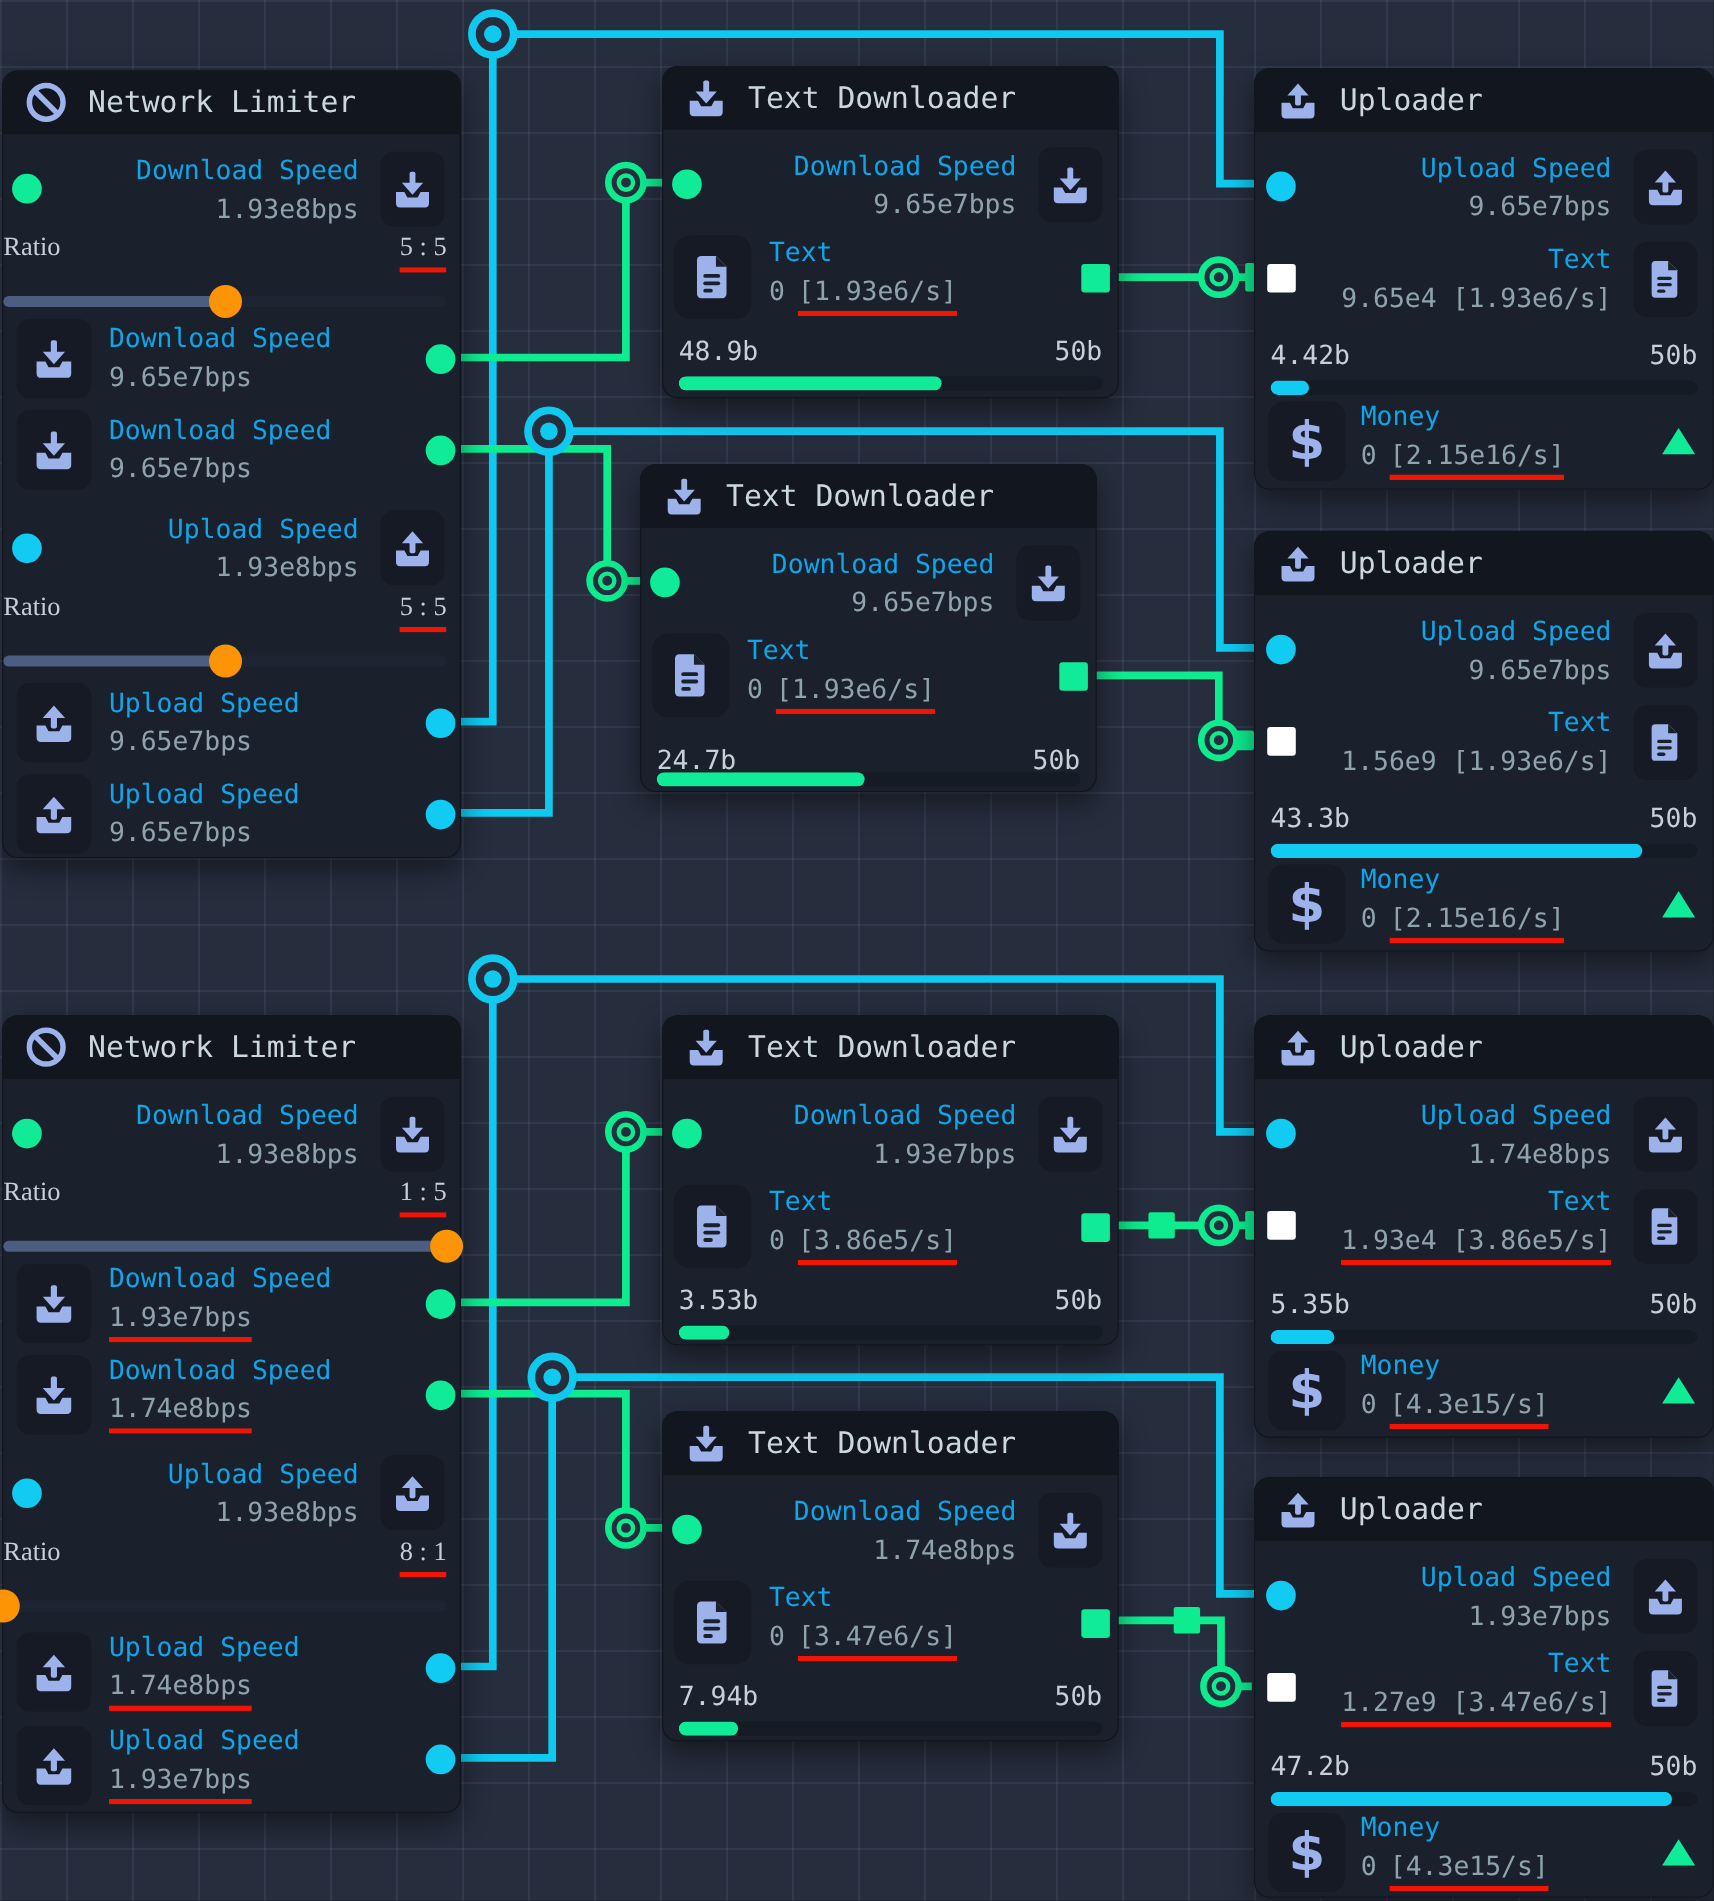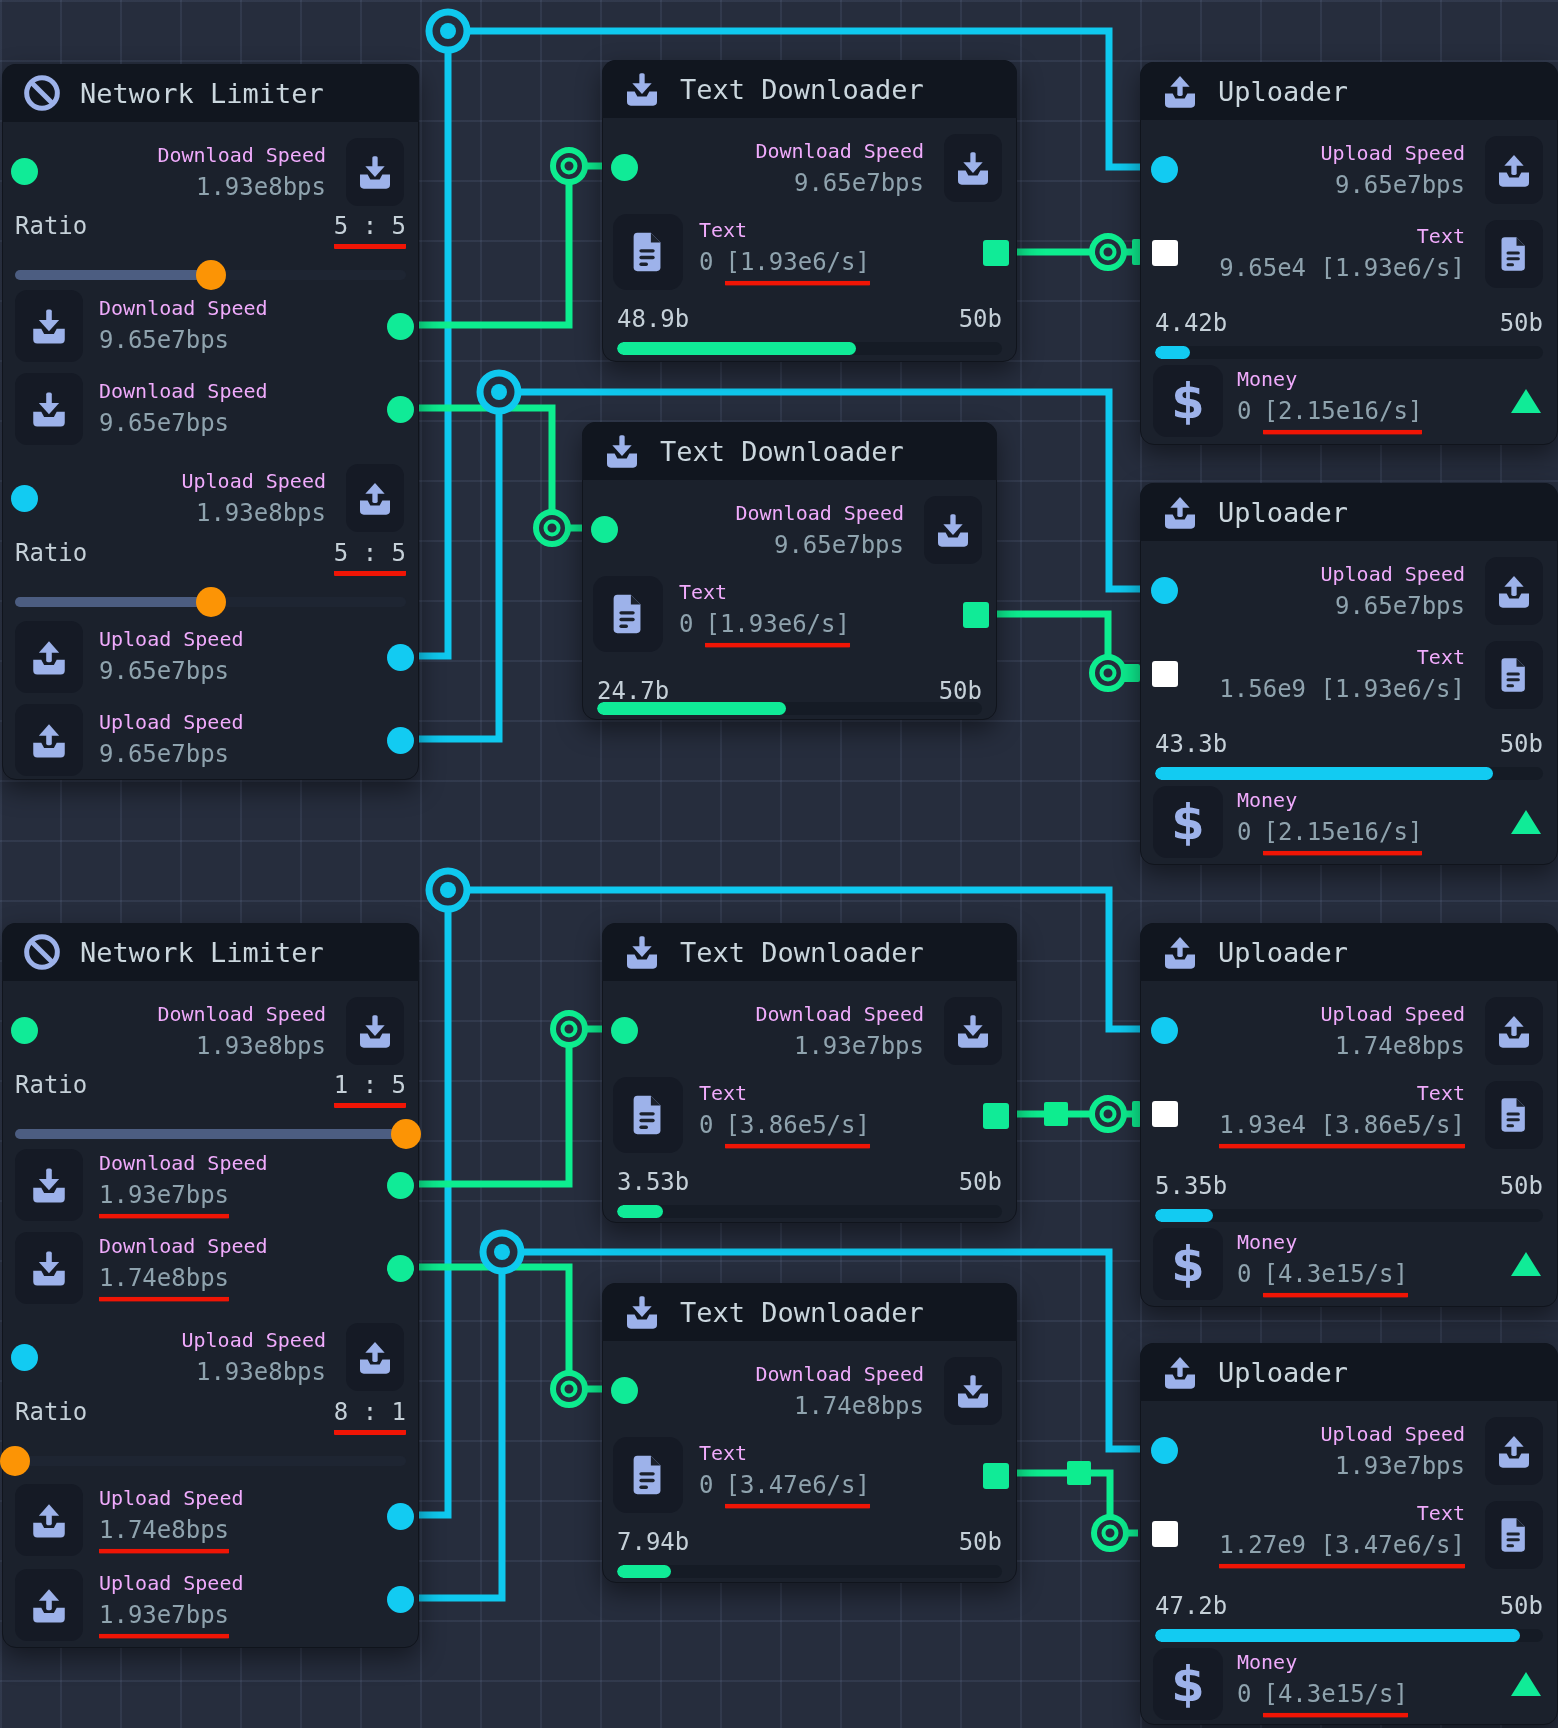--- a/index.html
+++ b/index.html
@@ -23,25 +23,25 @@
   .dot.c{background:#12cbf2;}
   .sqport{position:absolute;width:26px;height:26px;border-radius:3px;}
   .sqport.w{background:#ffffff;}
   .sqport.g{background:#10eb97;}
   .ibox{position:absolute;background:#151a25;border-radius:12px;color:#9db2ea;
     display:flex;align-items:center;justify-content:center;}
   .ibox svg{width:42px;height:42px;}
   .ibox.sm svg{width:40px;height:40px;}
   .txt-r{position:absolute;right:92px;transform:translateY(-50%);text-align:right;white-space:nowrap;}
   .txt-l{position:absolute;left:96px;transform:translateY(-50%);text-align:left;white-space:nowrap;}
-  .lab{font-size:20px;color:#f0abfc;line-height:1.15;}
+  .lab{font-size:24px;color:#0ea5e9;line-height:1.15;}
   .val{font-size:24px;color:#8fa3ae;line-height:1.15;margin-top:7px;}
   .ur{display:inline-block;border-bottom:5px solid #f01505;padding-bottom:4px;border-radius:1px;}
   .sp{margin-left:12px;}
-  .ratio{position:absolute;left:12px;right:12px;}
+  .ratio{position:absolute;left:0;right:12px;font-family:Liberation Serif, serif;}
   .rrow{display:flex;justify-content:space-between;align-items:flex-start;font-size:24px;color:#c5d0d8;}
   .slider{position:relative;height:32px;margin-top:10px;}
   .strack{position:absolute;left:0;right:0;top:11px;height:10px;border-radius:5px;background:#1e2532;}
   .sfill{position:absolute;left:0;top:11px;height:10px;border-radius:5px;background:#4c5d81;}
   .knob{position:absolute;top:1px;width:30px;height:30px;border-radius:50%;background:#fc9405;}
   .pgrow{position:absolute;left:14px;right:14px;display:flex;justify-content:space-between;
     font-size:24px;color:#c5d0d8;white-space:nowrap;}
   .pbar{position:absolute;left:14px;right:14px;height:13px;border-radius:7px;background:#151b25;overflow:hidden;}
   .pfill{height:100%;border-radius:7px;}
   .pfill.g{background:#10eb97;}

